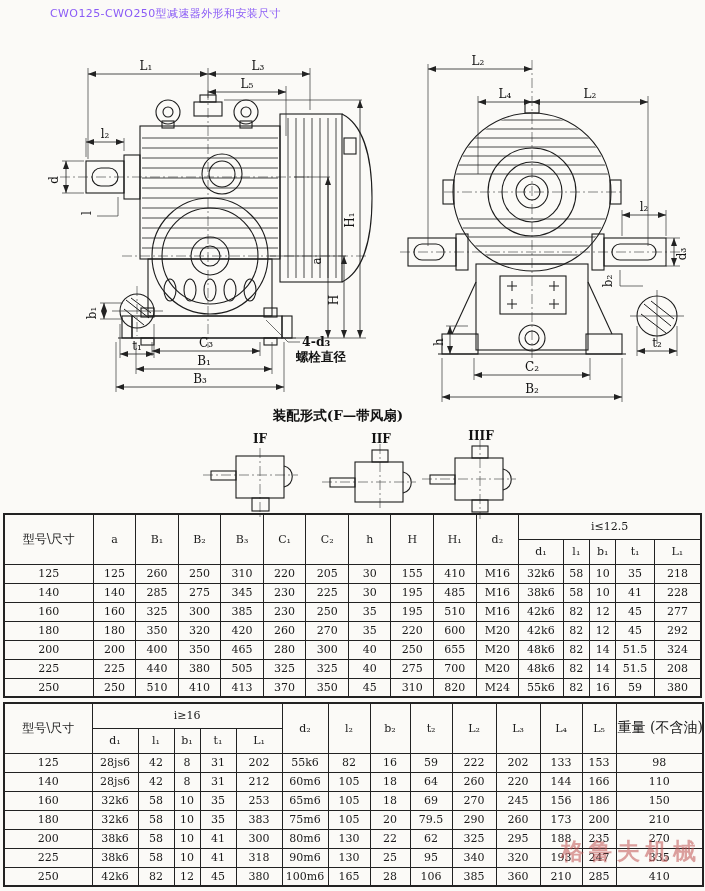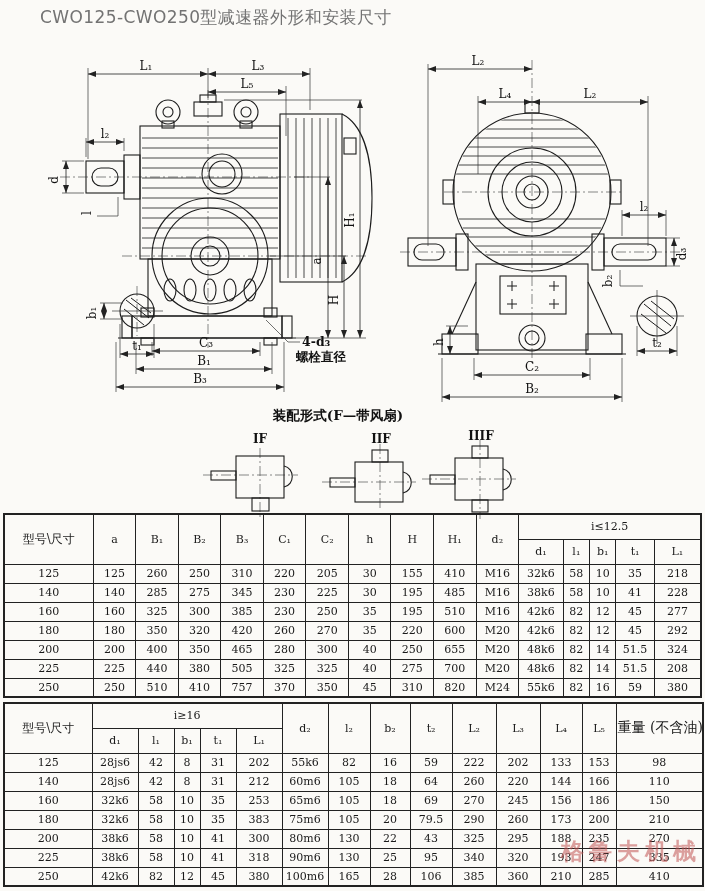--- a/index.html
+++ b/index.html
@@ -1,18 +1,18 @@
 <!DOCTYPE html>
 <html><head>
 <meta charset="utf-8">
 <style>
   html,body{margin:0;padding:0}
   .page{position:relative;width:705px;height:891px;background:#fbfaf7;overflow:hidden;
         font-family:"DejaVu Sans",sans-serif;color:#1d1d1d}
-  .title{position:absolute;left:40px;top:6px;font-size:17px;letter-spacing:.4px;color:#737373}
+  .title{position:absolute;left:50px;top:6px;font-size:11px;letter-spacing:.4px;color:#8b5cf6}
   svg{position:absolute;left:0;top:14px}
   
   .ln{fill:none;stroke:#1c1c1c;stroke-width:1.1}
   .fin{stroke:#1c1c1c;stroke-width:.8}
   .cl{stroke:#555;stroke-width:.7;stroke-dasharray:10 3 2 3;fill:none}
   .ext{stroke:#333;stroke-width:.7;fill:none}
   .dim{stroke:#222;stroke-width:.8;fill:none;marker-start:url(#ar);marker-end:url(#ar)}
   .hatch{stroke:#1c1c1c;stroke-width:1}
   .lbl{font:12px "DejaVu Serif",serif;fill:#111}
   .lbl2{font:600 12.5px "DejaVu Serif",serif;fill:#111}
@@ -451,21 +451,21 @@
           <td>82</td>
           <td>14</td>
           <td>51.5</td>
           <td>208</td>
         </tr>
         <tr>
           <td>250</td>
           <td>250</td>
           <td>510</td>
           <td>410</td>
-          <td>757</td>
+          <td>413</td>
           <td>370</td>
           <td>350</td>
           <td>45</td>
           <td>310</td>
           <td>820</td>
           <td>M24</td>
           <td>55k6</td>
           <td>82</td>
           <td>16</td>
           <td>59</td>
@@ -586,21 +586,21 @@
         <tr>
           <td>200</td>
           <td>38k6</td>
           <td>58</td>
           <td>10</td>
           <td>41</td>
           <td>300</td>
           <td>80m6</td>
           <td>130</td>
           <td>22</td>
-          <td>43</td>
+          <td>62</td>
           <td>325</td>
           <td>295</td>
           <td>188</td>
           <td>235</td>
           <td>270</td>
         </tr>
         <tr>
           <td>225</td>
           <td>38k6</td>
           <td>58</td>

